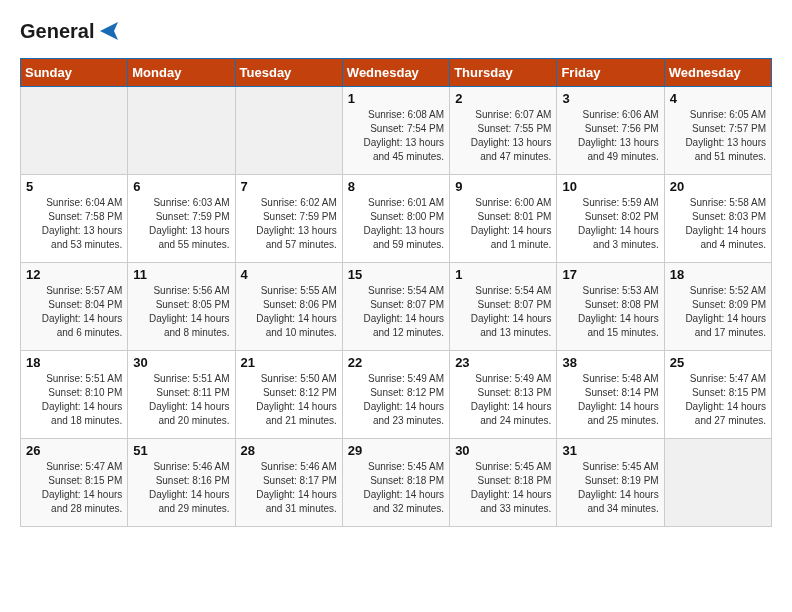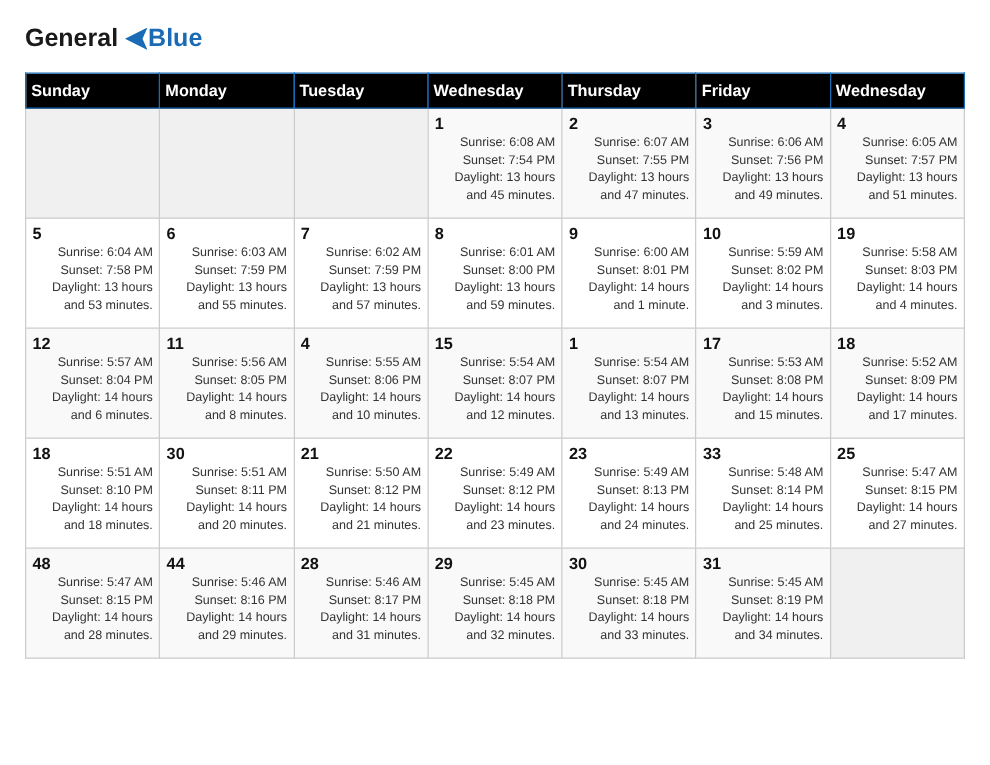--- a/index.html
+++ b/index.html
@@ -31,21 +31,21 @@
     .subtitle {
       font-size: 16px;
       color: #444;
     }
     table {
       width: 100%;
       border-collapse: collapse;
       table-layout: fixed;
     }
     thead tr th {
-      background-color: #000000;
+      background-color: #c2410c;
       color: #fff;
       font-size: 13px;
       font-weight: bold;
       padding: 6px 4px;
       text-align: left;
       border: 1px solid #1a6bb5;
     }
     tbody tr td {
       border: 1px solid #ccc;
       vertical-align: top;
@@ -75,28 +75,27 @@
     }
     .empty-cell {
       background: #f0f0f0 !important;
     }
   </style>
 </head>
 <body>
 
 <div class="header">
   <div class="logo">
-    <div style="display:flex; flex-direction:row; line-height:1.1;">
+    <div style="display:flex; flex-direction:column; line-height:1.1;">
       <div style="display:flex; align-items:center;">
         <span style="font-size:20px; font-weight:bold; color:#1a1a1a;">General</span>
         <svg width="22" height="18" viewBox="0 0 22 18" style="margin-left:2px;">
           <polygon points="4,9 22,0 18,9 22,18" fill="#1a6bb5"></polygon>
         </svg>
       </div>
-      <div style="font-size:20px; font-weight:bold; color:#1a6bb5;">Blue</div>
     </div>
   </div>
   <div class="title-block">
     <div class="month-title"></div>
     <div class="subtitle"></div>
   </div>
 </div>
 
 <table>
   <thead>
@@ -151,21 +150,21 @@
         </td>
         <td>
           <div class="day-number">9</div>
           <div class="day-info">Sunrise: 6:00 AM<br>Sunset: 8:01 PM<br>Daylight: 14 hours and 1 minute.</div>
         </td>
         <td>
           <div class="day-number">10</div>
           <div class="day-info">Sunrise: 5:59 AM<br>Sunset: 8:02 PM<br>Daylight: 14 hours and 3 minutes.</div>
         </td>
         <td>
-          <div class="day-number">19</div>
+          <div class="day-number">20</div>
           <div class="day-info">Sunrise: 5:58 AM<br>Sunset: 8:03 PM<br>Daylight: 14 hours and 4 minutes.</div>
         </td>
       </tr>
       <tr>
         <td>
           <div class="day-number">12</div>
           <div class="day-info">Sunrise: 5:57 AM<br>Sunset: 8:04 PM<br>Daylight: 14 hours and 6 minutes.</div>
         </td>
         <td>
           <div class="day-number">11</div>
@@ -207,35 +206,35 @@
         </td>
         <td>
           <div class="day-number">22</div>
           <div class="day-info">Sunrise: 5:49 AM<br>Sunset: 8:12 PM<br>Daylight: 14 hours and 23 minutes.</div>
         </td>
         <td>
           <div class="day-number">23</div>
           <div class="day-info">Sunrise: 5:49 AM<br>Sunset: 8:13 PM<br>Daylight: 14 hours and 24 minutes.</div>
         </td>
         <td>
-          <div class="day-number">33</div>
+          <div class="day-number">38</div>
           <div class="day-info">Sunrise: 5:48 AM<br>Sunset: 8:14 PM<br>Daylight: 14 hours and 25 minutes.</div>
         </td>
         <td>
           <div class="day-number">25</div>
           <div class="day-info">Sunrise: 5:47 AM<br>Sunset: 8:15 PM<br>Daylight: 14 hours and 27 minutes.</div>
         </td>
       </tr>
       <tr>
         <td>
-          <div class="day-number">48</div>
+          <div class="day-number">26</div>
           <div class="day-info">Sunrise: 5:47 AM<br>Sunset: 8:15 PM<br>Daylight: 14 hours and 28 minutes.</div>
         </td>
         <td>
-          <div class="day-number">44</div>
+          <div class="day-number">51</div>
           <div class="day-info">Sunrise: 5:46 AM<br>Sunset: 8:16 PM<br>Daylight: 14 hours and 29 minutes.</div>
         </td>
         <td>
           <div class="day-number">28</div>
           <div class="day-info">Sunrise: 5:46 AM<br>Sunset: 8:17 PM<br>Daylight: 14 hours and 31 minutes.</div>
         </td>
         <td>
           <div class="day-number">29</div>
           <div class="day-info">Sunrise: 5:45 AM<br>Sunset: 8:18 PM<br>Daylight: 14 hours and 32 minutes.</div>
         </td>

